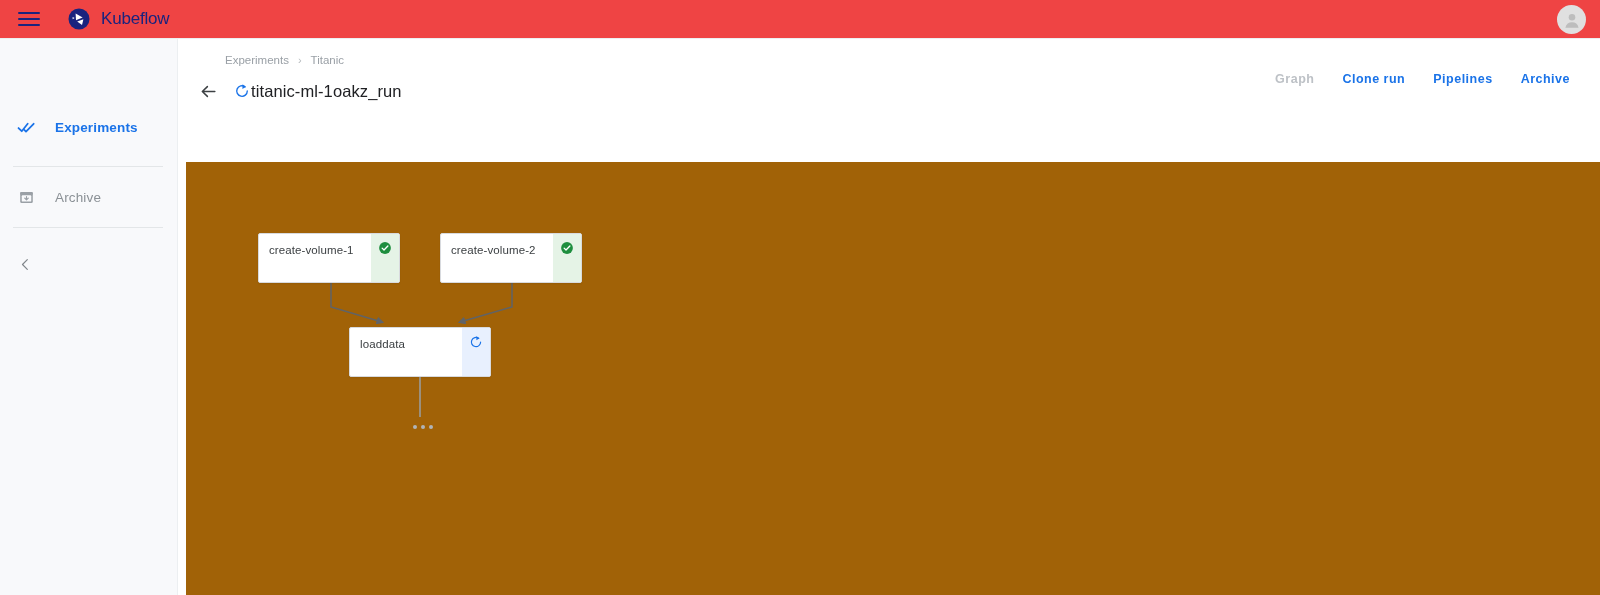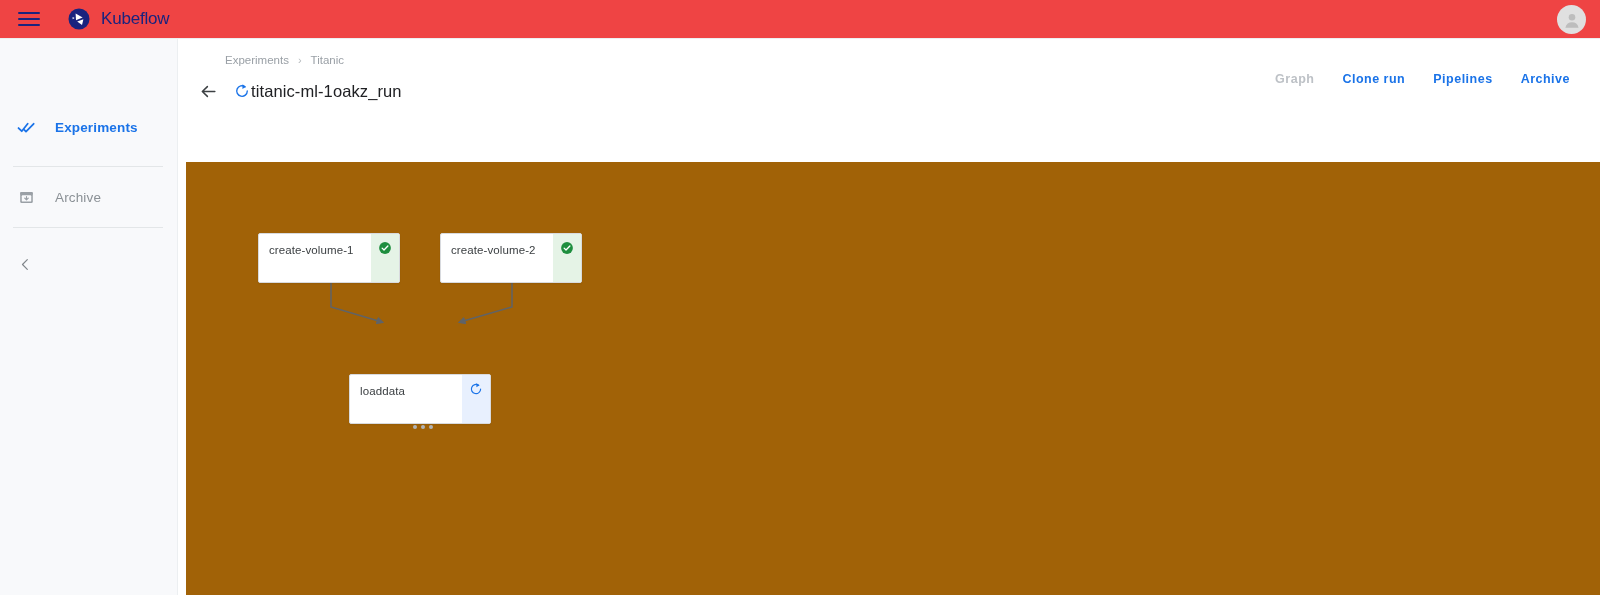--- a/index.html
+++ b/index.html
@@ -380,21 +380,21 @@
     <div class="node" style="left:254px; top:71px; width:142px; height:50px;">
       <div class="node-label">create-volume-2</div>
       <div class="node-status succeeded">
         <svg viewBox="0 0 20 20" width="14" height="14">
           <circle cx="10" cy="10" r="8.4" fill="#1e8e3e"></circle>
           <path d="M5.9 10.2 L8.6 12.9 L14.1 7.2" fill="none" stroke="#ffffff" stroke-width="1.9" stroke-linecap="round" stroke-linejoin="round"></path>
         </svg>
       </div>
     </div>
 
-    <div class="node" style="left:163px; top:165px; width:142px; height:50px;margin-top:47px;">
+    <div class="node" style="left:163px; top:165px; width:142px; height:50px;">
       <div class="node-label">loaddata</div>
       <div class="node-status running">
         <svg viewBox="0 0 20 20" width="14" height="14">
           <path d="M16.6 10 A6.6 6.6 0 1 1 13.9 4.7" fill="none" stroke="#1a73e8" stroke-width="1.7" stroke-linecap="round"></path>
           <path d="M10.7 1.6 L14.6 4.9 L10.5 7.4 Z" fill="#1a73e8"></path>
         </svg>
       </div>
     </div>
 
     <div class="ellipsis-dots" style="left:227px; top:263px;">

